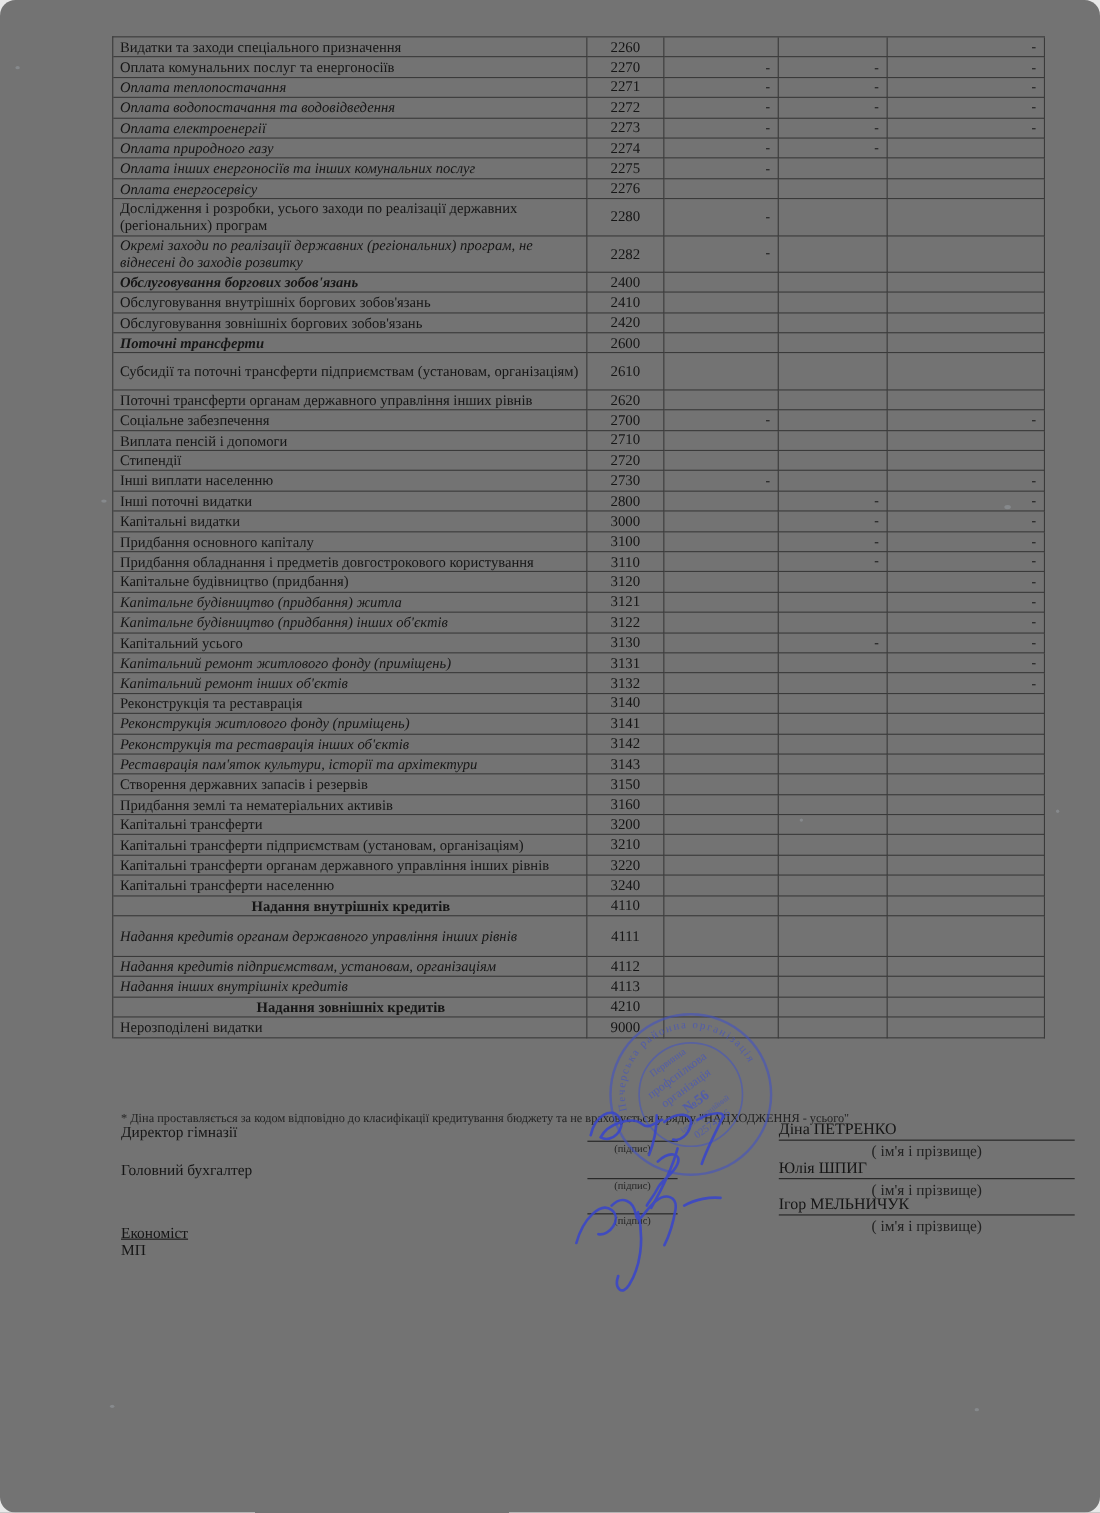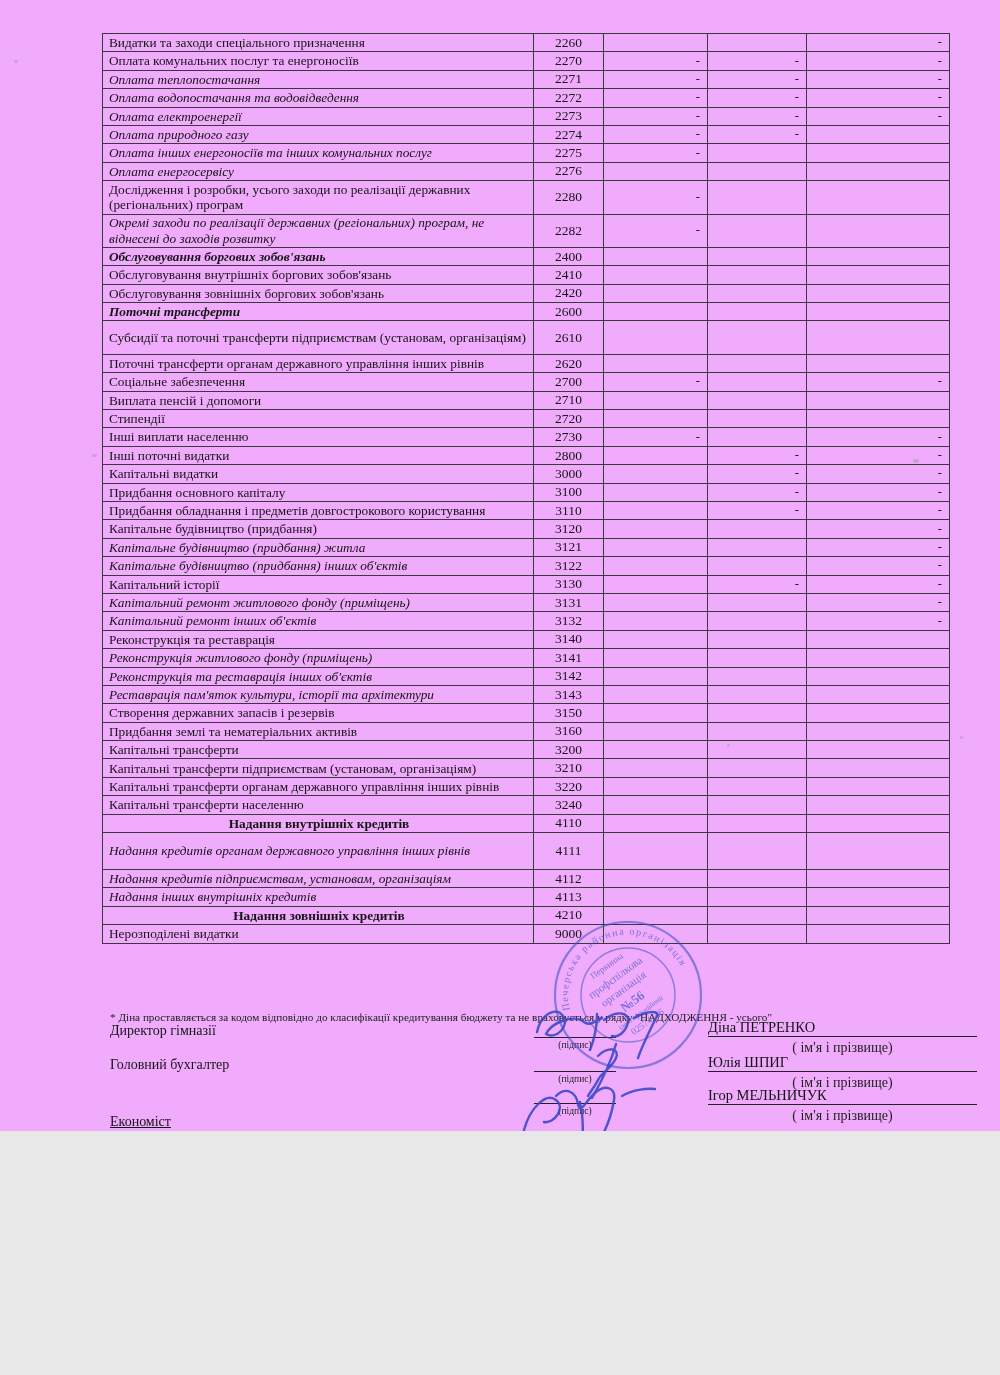--- a/index.html
+++ b/index.html
@@ -1,17 +1,17 @@
 <!DOCTYPE html>
 <html><head>
 <meta charset="utf-8">
 <style>
   html,body{margin:0;padding:0;background:#e8e8e8;}
-  .page{position:relative;width:1000px;height:1131px;background:#f0abfc;overflow:hidden;
-        font-family:"Liberation Serif", serif;color:#151515;}
+  .page{position:relative;width:1000px;height:1375px;background:#737373;overflow:hidden;
+        font-family:"Liberation Serif", serif;color:#151515;border-radius:14px;}
   
   .table{position:absolute;left:102px;top:33px;width:847px;
          border-top:1px solid #3a3a3a;border-left:1px solid #3a3a3a;}
   .row{display:flex;}
   .cell{box-sizing:border-box;border-right:1px solid #3a3a3a;border-bottom:1px solid #3a3a3a;
         display:flex;align-items:center;overflow:hidden;}
   .c-label{width:431px;padding:0 4px 0 6px;font-size:13.3px;line-height:1.15;}
   .c-code{width:70px;justify-content:center;font-size:13.5px;}
   .c-val{font-size:12.5px;justify-content:flex-end;padding-right:7px;}
   .w1{width:104px;} .w2{width:99px;} .w3{width:143px;}
@@ -225,21 +225,21 @@
         <div class="cell c-val w3">-</div>
       </div>
       <div class="row h-s">
         <div class="cell c-label st-i">Капітальне будівництво (придбання) інших об'єктів</div>
         <div class="cell c-code">3122</div>
         <div class="cell c-val w1"></div>
         <div class="cell c-val w2"></div>
         <div class="cell c-val w3">-</div>
       </div>
       <div class="row h-s">
-        <div class="cell c-label st-n">Капітальний історії</div>
+        <div class="cell c-label st-n">Капітальний усього</div>
         <div class="cell c-code">3130</div>
         <div class="cell c-val w1"></div>
         <div class="cell c-val w2">-</div>
         <div class="cell c-val w3">-</div>
       </div>
       <div class="row h-s">
         <div class="cell c-label st-i">Капітальний ремонт житлового фонду (приміщень)</div>
         <div class="cell c-code">3131</div>
         <div class="cell c-val w1"></div>
         <div class="cell c-val w2"></div>

